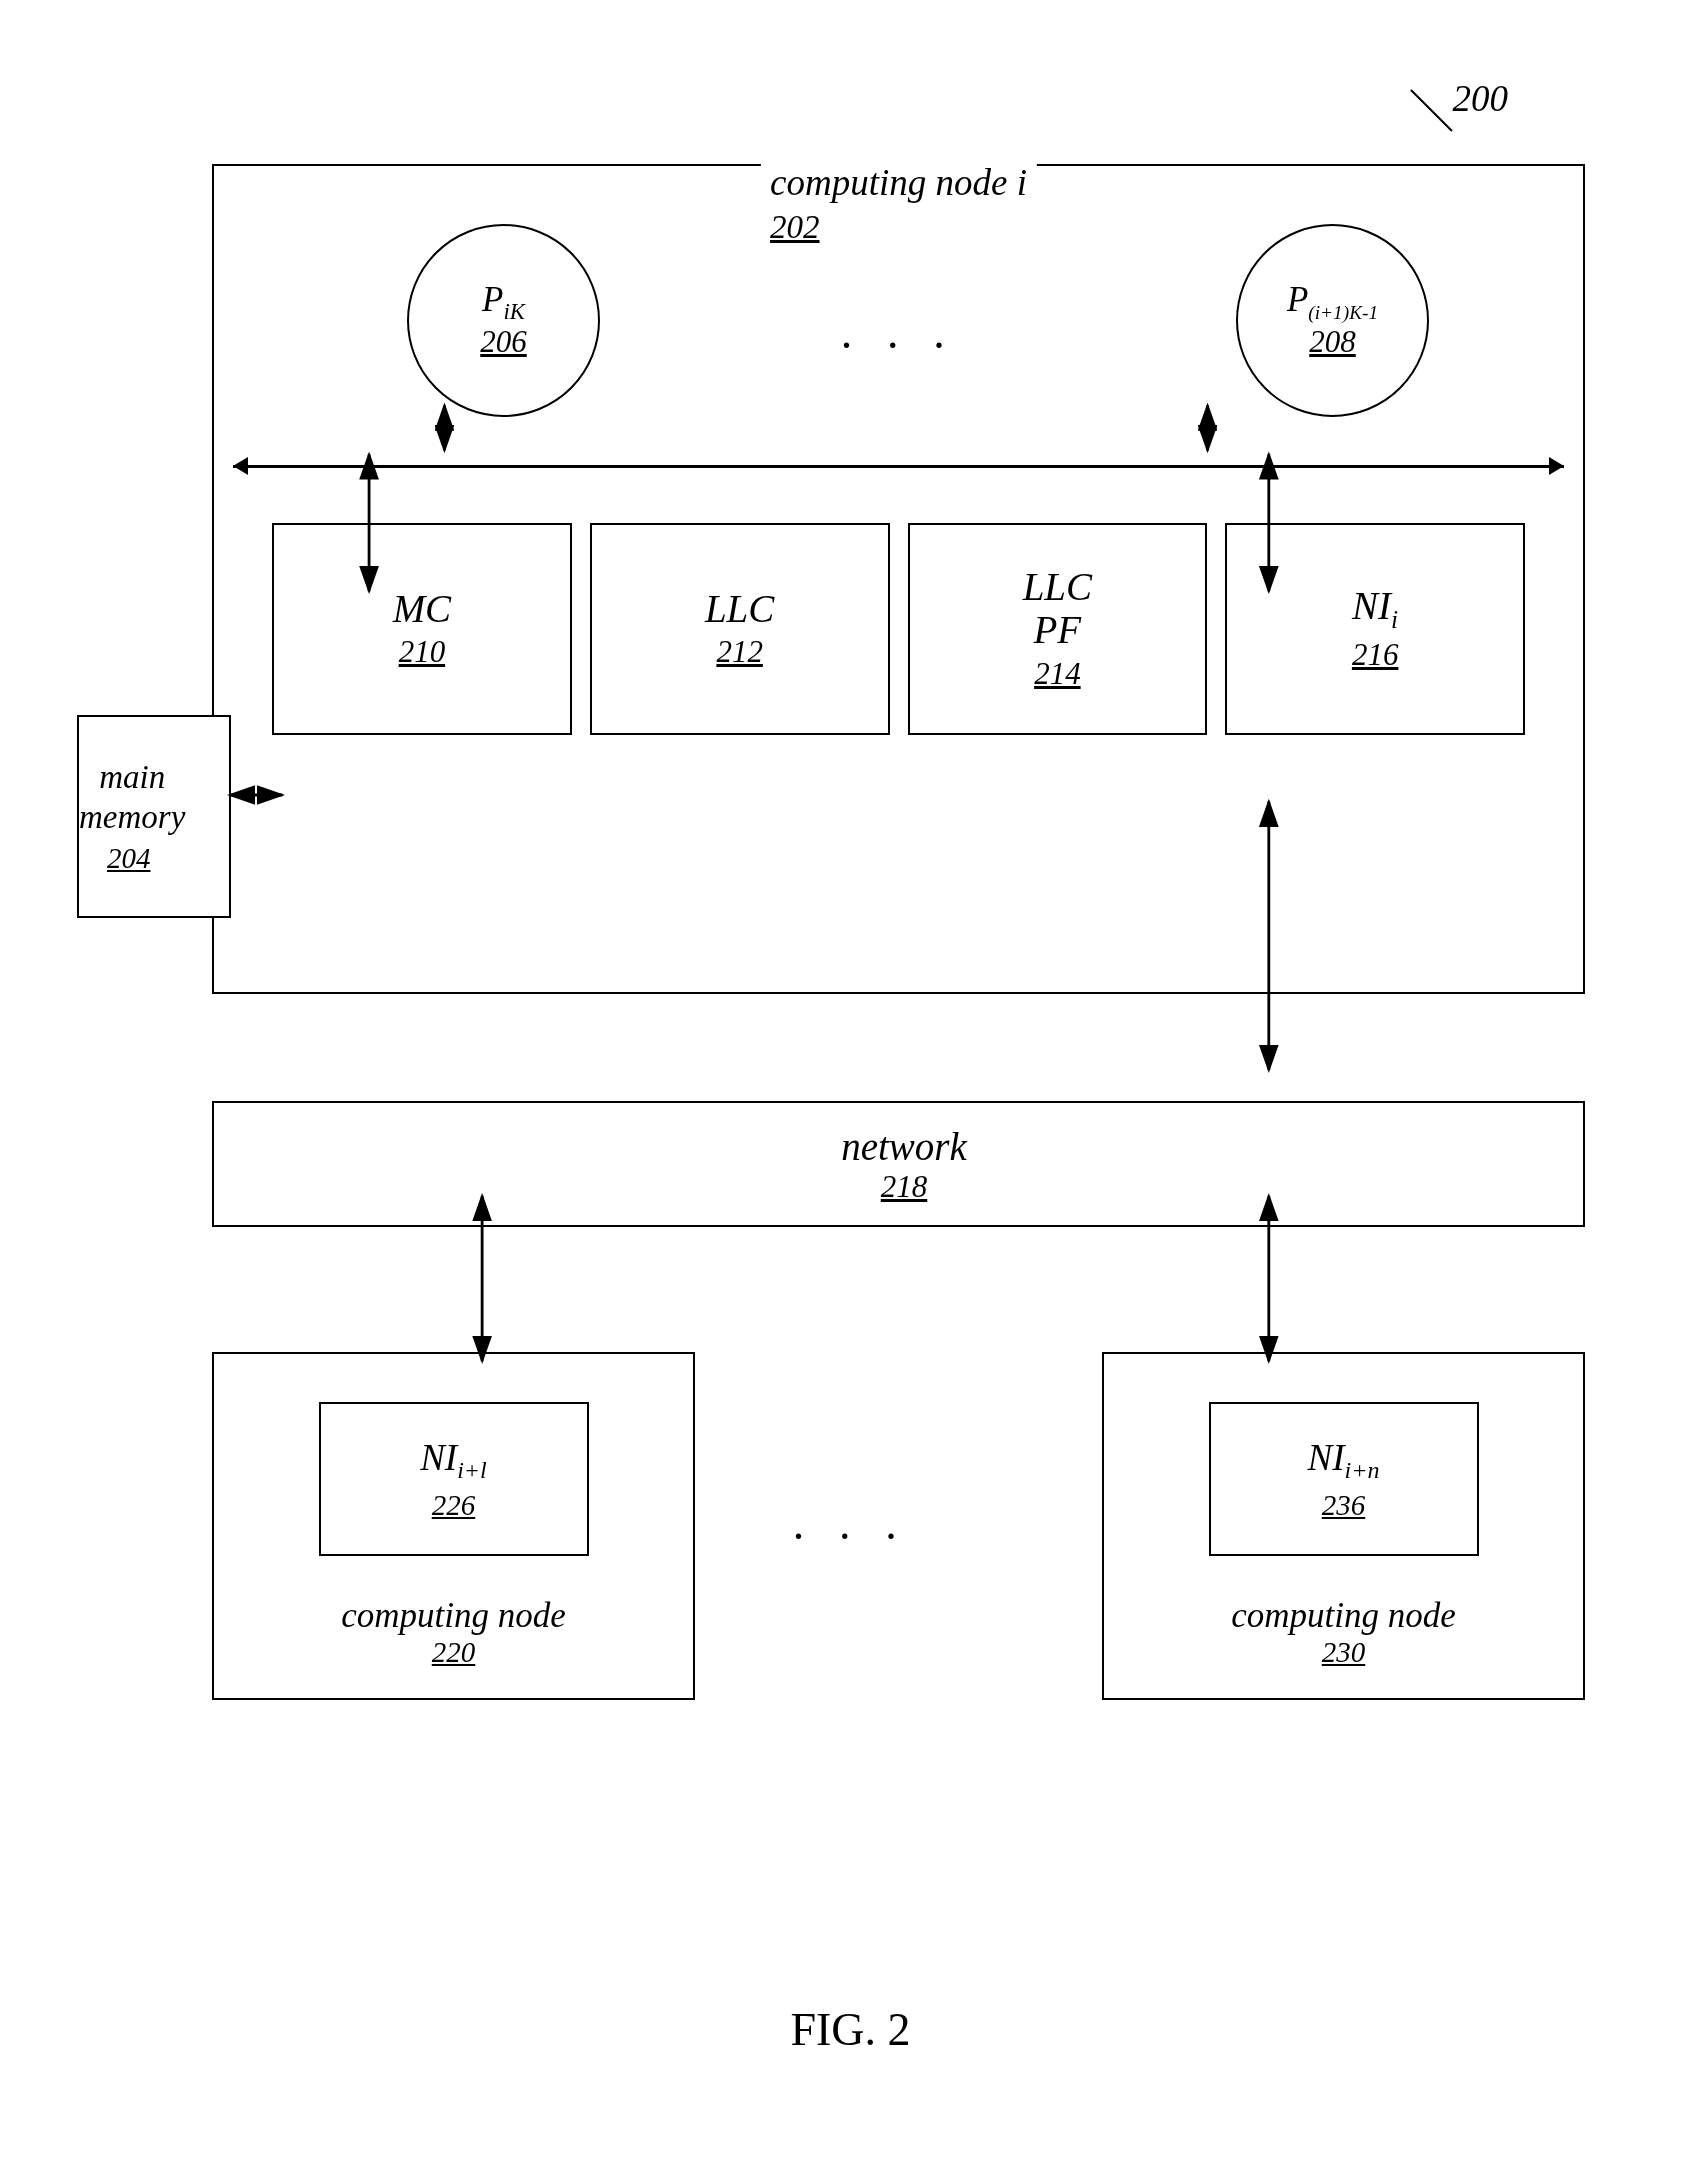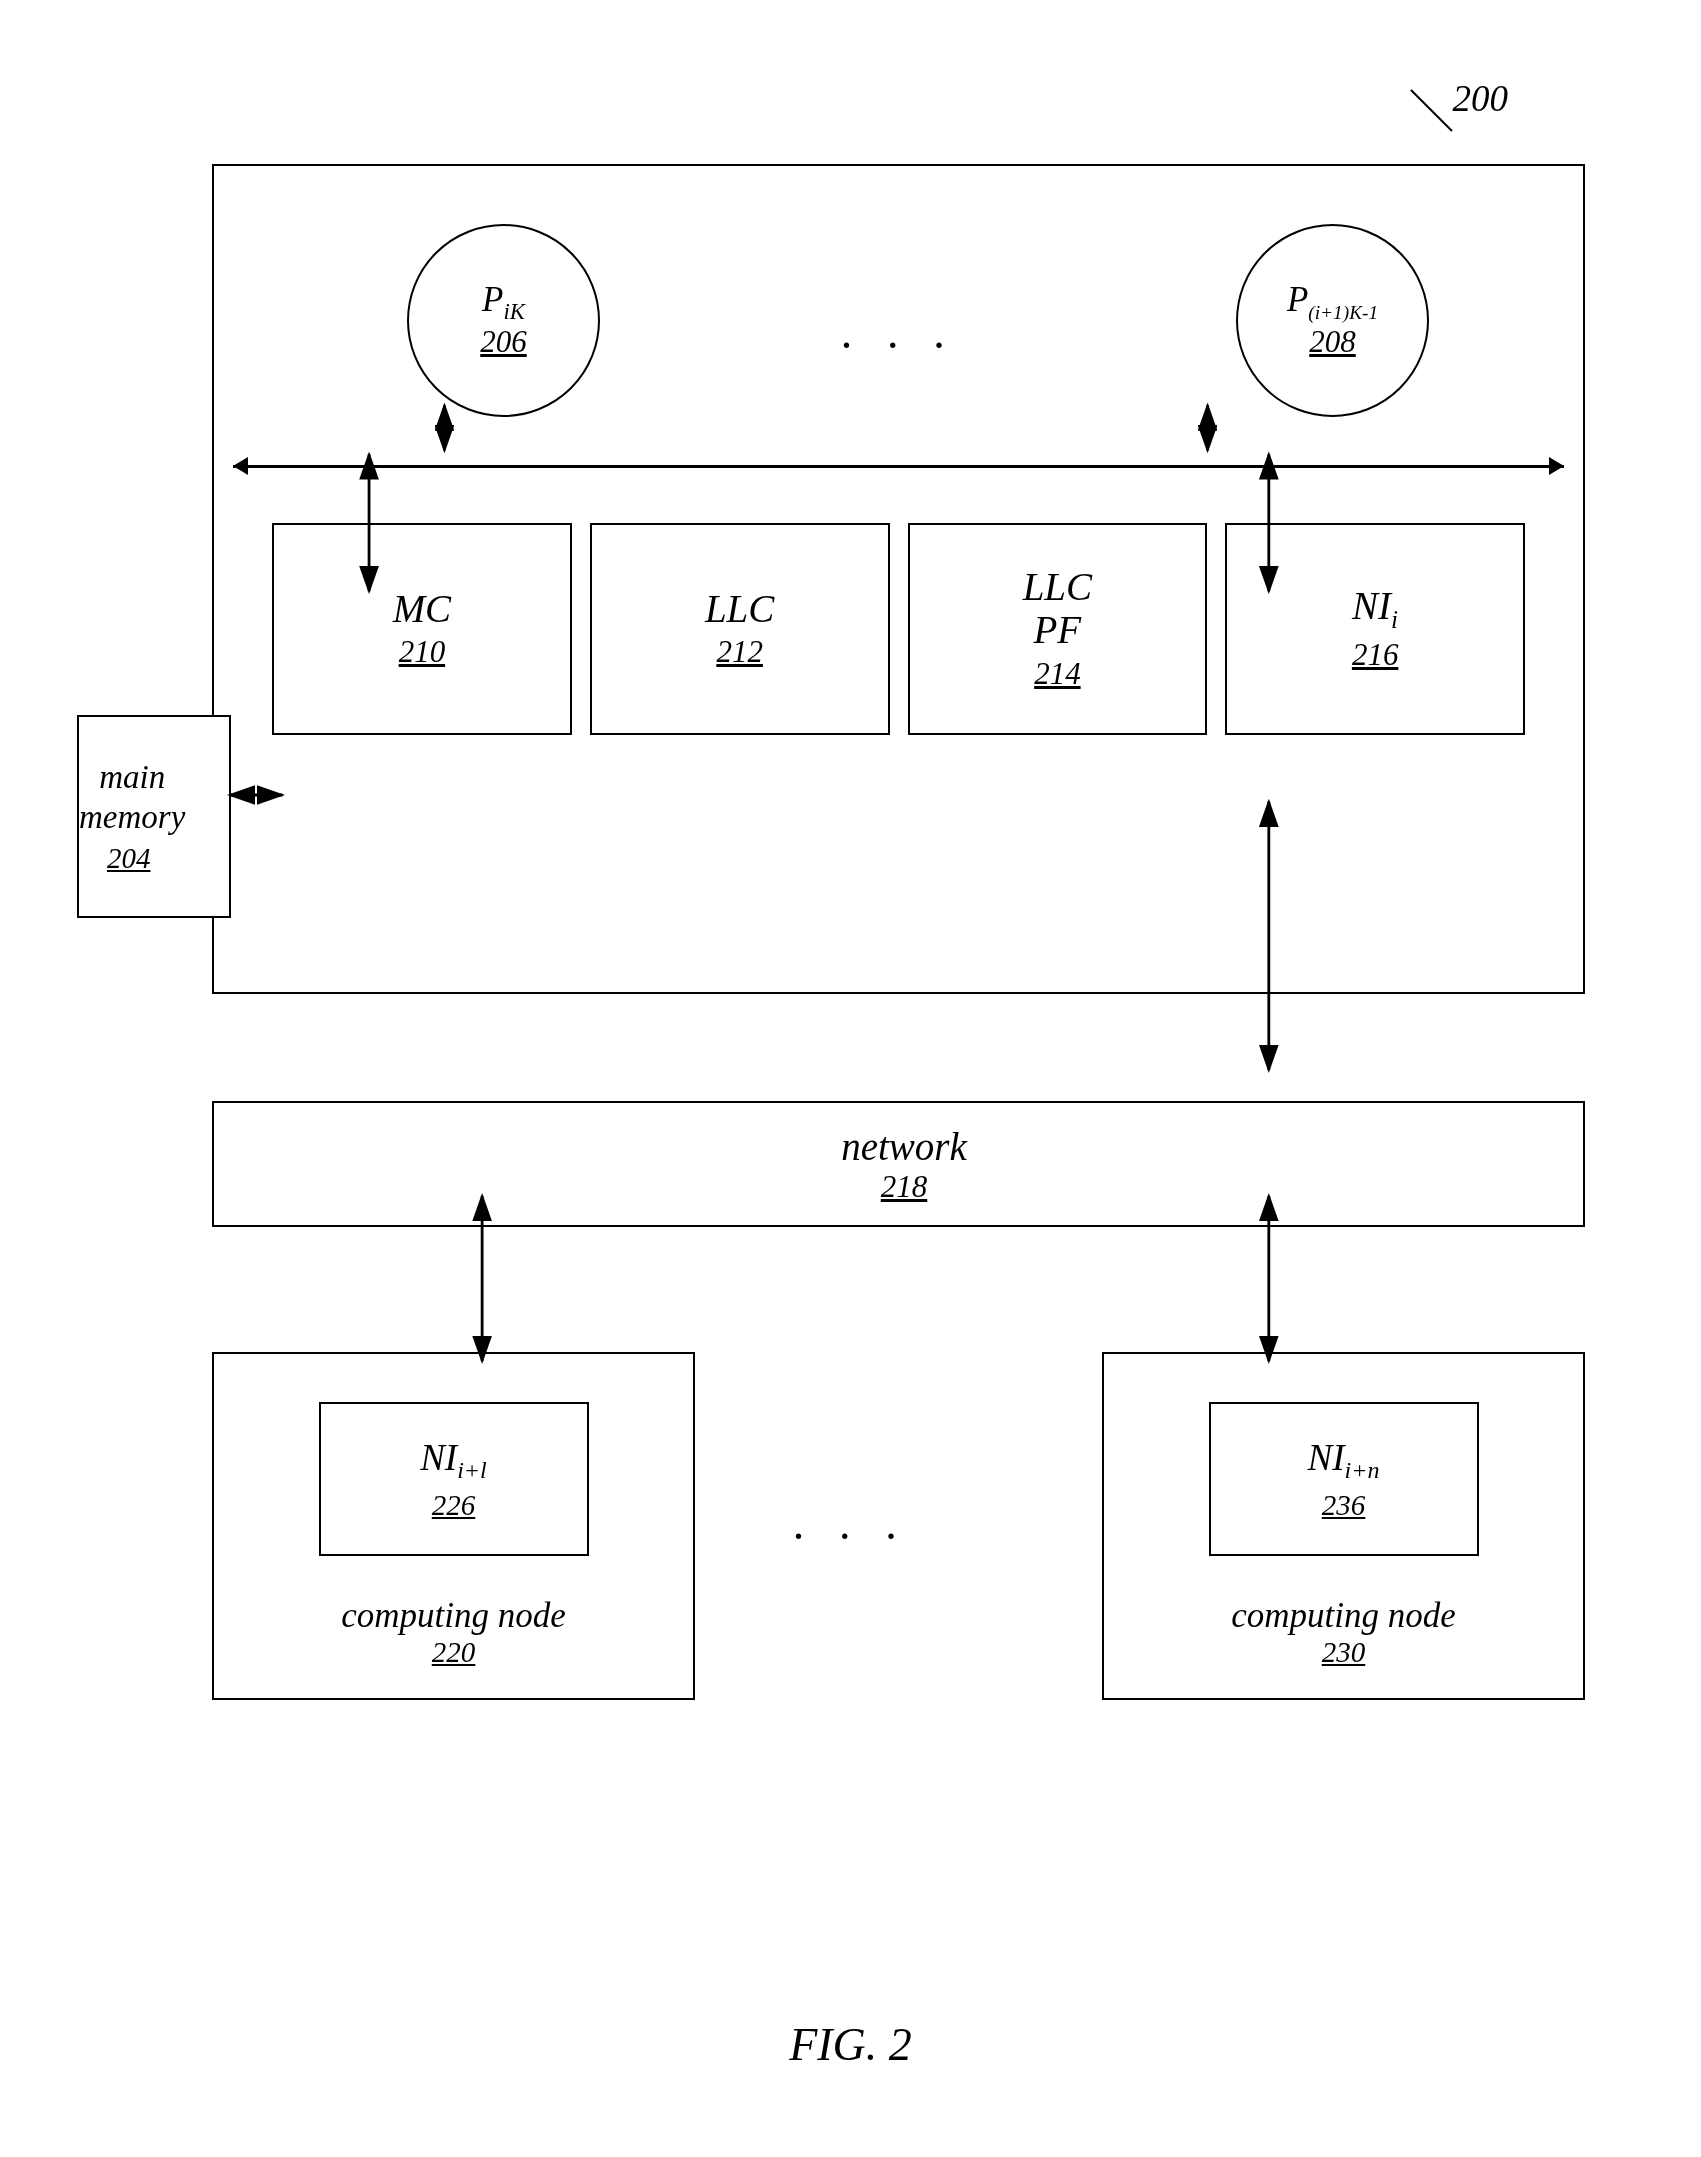--- a/index.html
+++ b/index.html
@@ -16,25 +16,24 @@
       position: absolute;
       top: 58px;
       left: 77px;
       right: 77px;
       bottom: 58px;
     }
 
     
     .fig-label {
       position: absolute;
-      bottom: 29px;
+      bottom: 44px;
       left: 50%;
       transform: translateX(-50%);
       font-size: 46px;
-      font-style: italic;
       font-weight: normal;
     }
 
     
     .ref-200 {
       position: absolute;
       top: 19.3px;
       right: 116px;
       font-size: 37px;
       font-style: italic;
@@ -334,20 +333,24 @@
   </style>
 </head>
 <body>
 
 <div class="diagram-container">
 
   <div class="ref-200">200</div>
   <div class="ref-200-arrow"></div>
 
   <div class="computing-node-i">
+    <div class="computing-node-i-label">
+      <span style="font-style:italic;">computing node i</span><br>
+      <span style="font-style:italic; text-decoration:underline; font-size:33px;">202</span>
+    </div>
 
     <div class="processor-circle proc-pik">
       <div class="proc-label"><i>P</i><sub>iK</sub></div>
       <div class="proc-ref">206</div>
     </div>
 
     <div class="dots-between">. . .</div>
 
     <div class="processor-circle proc-pi1k1">
       <div class="proc-label"><i>P</i><sub style="font-size:0.55em;">(i+1)K-1</sub></div>

